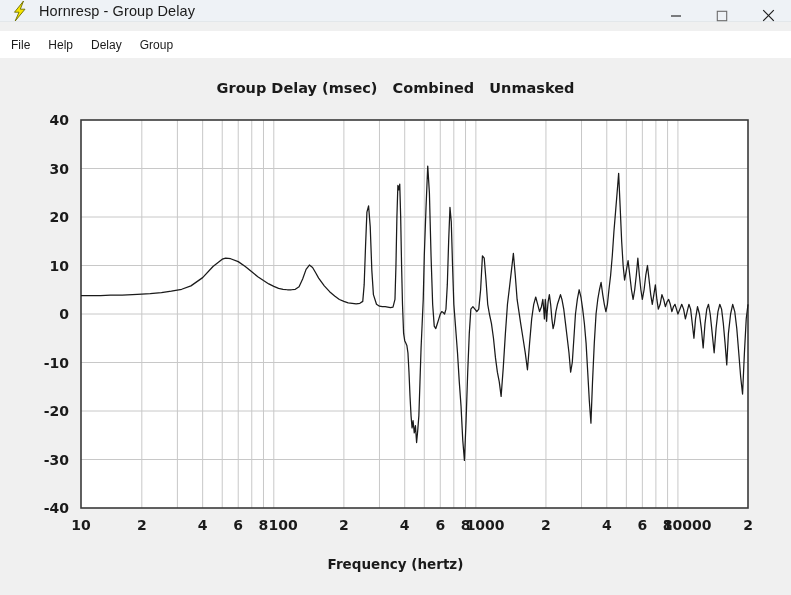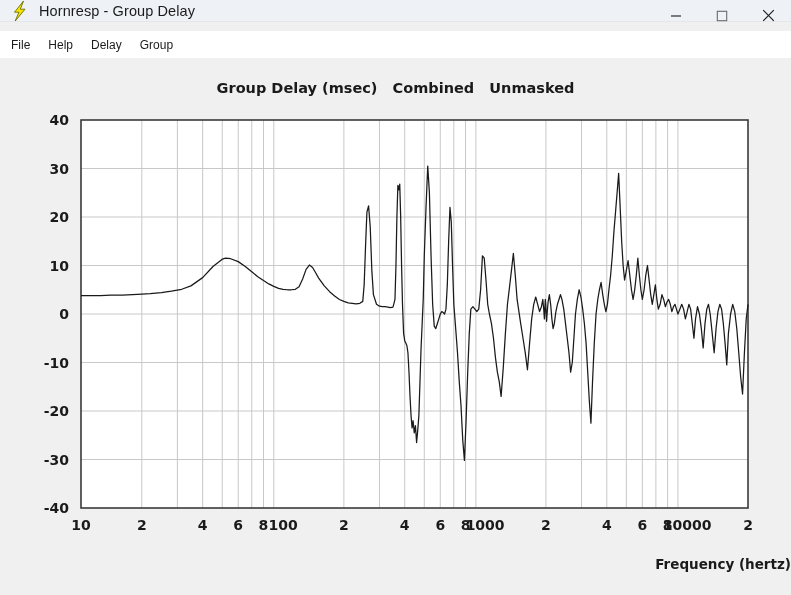--- a/index.html
+++ b/index.html
@@ -110,21 +110,21 @@
     left: 0;
     top: 0;
     width: 791px;
     height: 537px;
   }
   .axis-label-x {
     position: absolute;
     left: 0;
     top: 498px;
     width: 791px;
-    text-align: right;
+    text-align: center;
     font-family: "DejaVu Sans", sans-serif;
     font-size: 13.5px;
     font-weight: bold;
     color: #1a1a1a;
   }
   svg { display: block; }
   .tick-text {
     font-family: "DejaVu Sans", sans-serif;
     font-size: 14px;
     font-weight: bold;

